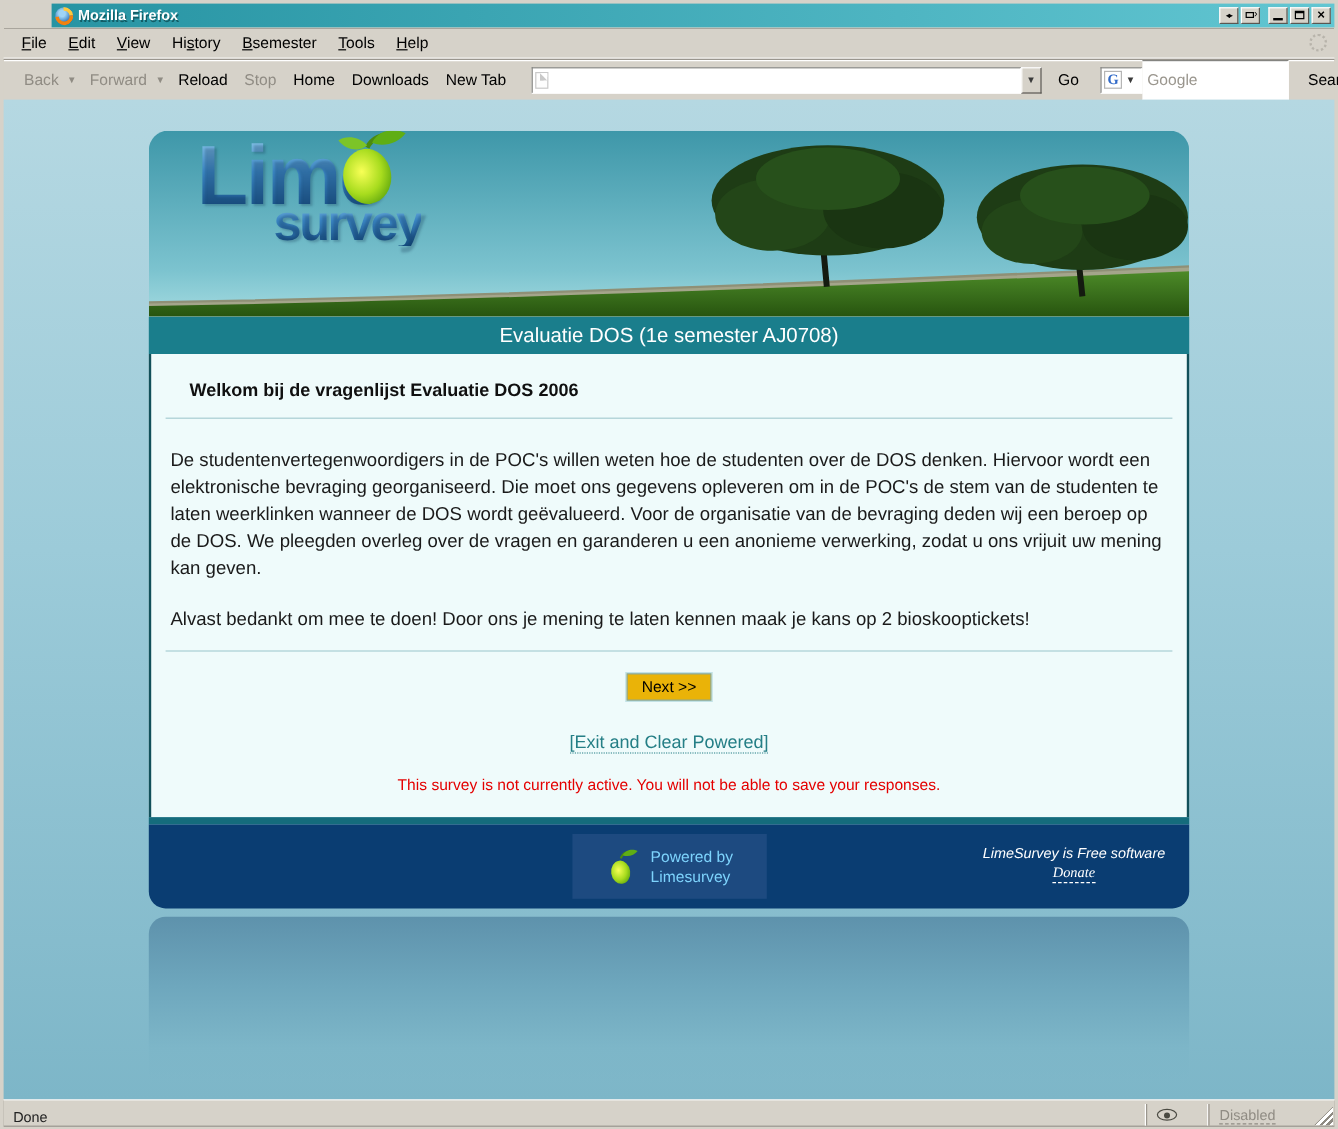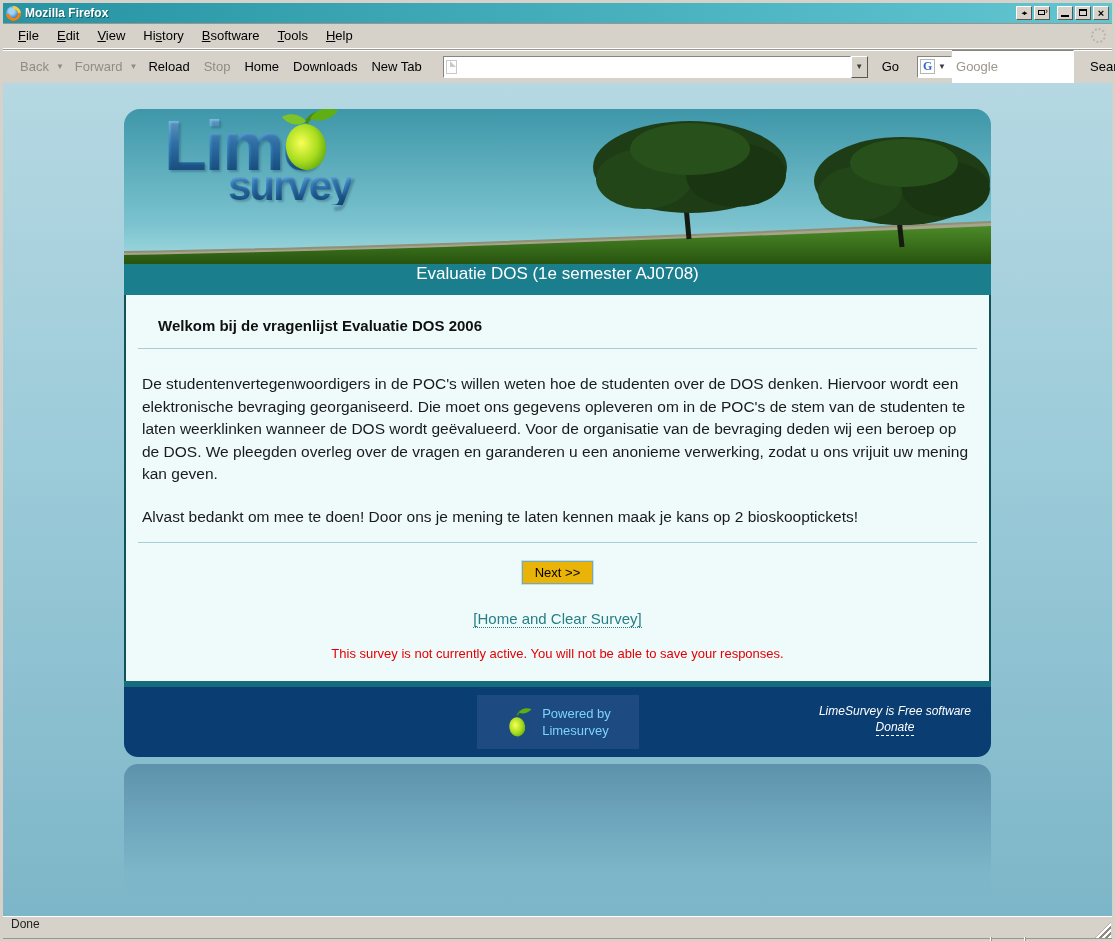--- a/index.html
+++ b/index.html
@@ -4,21 +4,21 @@
 <style>
   * { margin:0; padding:0; box-sizing:border-box; }
   html,body { width:1115px; height:941px; }
   body { font-family:"Liberation Sans", sans-serif; }
 
   .window { width:1115px; height:941px; border:3px solid #d6d2c9; outline:1px solid #7aa4ae;
             display:flex; flex-direction:column; background:#d6d2c9; }
 
   
   .titlebar { height:20px; background:linear-gradient(to right,#2794a3,#62c6d2);
-              display:flex; align-items:center; padding:0 3px; flex:0 0 auto; }
+              display:flex; align-items:center; padding:0 3px; flex:0 0 auto;margin-left:40px; }
   .ff-icon { width:15px; height:15px; border-radius:50%;
              background:radial-gradient(circle at 38% 35%, #9fd4f5 0 20%, #3a7fc0 55%, #1b4e80 100%);
              position:relative; margin-right:4px; flex:0 0 auto; }
   .ff-icon::after { content:""; position:absolute; inset:0; border-radius:50%;
              border:3px solid #f2820f; border-left-color:transparent; border-top-color:#ffc93c;
              transform:rotate(40deg); }
   .title-text { color:#fff; font-weight:bold; font-size:12px; text-shadow:1px 1px 0 #135d66; }
   .win-buttons { margin-left:auto; display:flex; gap:2px; align-items:center; }
   .win-btn { width:16px; height:14px; background:#d6d2c9; border:1px solid;
              border-color:#fff #5a5752 #5a5752 #fff; font-size:8px; line-height:11px;
@@ -80,21 +80,21 @@
   .logo { position:absolute; left:40px; top:4px; }
   .logo-line { font-weight:bold; letter-spacing:-2px; line-height:0.95;
                background:linear-gradient(180deg,#8ec9ec 0%, #3b86c4 45%, #134a7e 100%);
                -webkit-background-clip:text; background-clip:text; color:transparent;
                text-shadow:2px 2px 2px rgba(10,40,70,0.25); }
   .logo-line1 { font-size:70px; }
   .logo-line2 { font-size:42px; margin:-14px 0 0 64px; }
   .lime-fruit { position:absolute; left:112px; top:-4px; width:68px; height:62px; }
 
   .banner { height:31px; background:#1a7e8c; color:#fff; font-size:17px;
-            display:flex; align-items:flex-start; justify-content:center; }
+            display:flex; align-items:center; justify-content:center; }
 
   .content { background:#effbfb; border-left:2px solid #12505a; border-right:2px solid #12505a;
              padding-bottom:20px; }
   .content h1 { font-size:15px; font-weight:bold; color:#101010; padding:22px 32px 0; }
   .content hr { border:none; border-top:1px solid #a8cdd2; margin:14px 12px 0; }
   .content p { font-size:15.5px; line-height:22.5px; color:#1a1a1a; margin:24px 16px 0; }
   .content p.thanks { margin-top:20px; }
   .btn-row { text-align:center; margin-top:18px; }
   .next-btn { font-size:13px; color:#000; background:#eab308; border:1px solid #7aa7b0;
               outline:1px solid #c2e2e6; padding:3px 12px; font-family:"Liberation Sans",sans-serif; }
@@ -105,27 +105,27 @@
 
   .teal-band { height:6px; background:#156c7c; }
   .footer { height:70px; background:#0a3d72; border-radius:0 0 14px 14px; position:relative; }
   .powered-box { position:absolute; left:50%; top:8px; transform:translateX(-50%);
                  width:162px; height:54px; background:#1d4a80; display:flex; align-items:center;
                  justify-content:center; gap:8px; cursor:pointer; }
   .powered-text { font-size:13px; color:#7dd3fc; line-height:17px; }
   .footer-right { position:absolute; right:20px; top:16px; text-align:center;
                   font-style:italic; color:#fff; font-size:12px; line-height:16px; }
   .donate-link { display:inline-block; color:#fff; font-style:italic; text-decoration:none;
-                 border-bottom:1px dashed #fff; cursor:pointer; }
+                 border-bottom:1px dashed #fff; cursor:pointer;font-family:Liberation Serif, serif; }
   .reflection { margin-top:7px; height:145px; border-radius:14px;
                 background:linear-gradient(180deg,#5e92ac 0%, #6ea7bd 40%, #7db6c8 75%, rgba(125,182,200,0) 100%); }
 
   
   .statusbar { height:22px; background:#d6d2c9; border-top:1px solid #fff;
-               box-shadow:0 1px 0 #9a968e; display:flex; align-items:flex-start; flex:0 0 auto; }
+               box-shadow:0 1px 0 #9a968e; display:flex; align-items:flex-end; flex:0 0 auto;gap:18px; }
   .status-text { font-size:12px; color:#222; padding-left:8px; flex:1; }
   .sb-panel { height:18px; border-left:1px solid #9a968e; box-shadow:-1px 0 0 #fff;
               display:flex; align-items:center; justify-content:center; padding:0 8px;margin-top:20px; }
   .eye { width:17px; height:10px; border:1px solid #4a4a42; border-radius:50%; position:relative; }
   .eye::after { content:""; position:absolute; left:5px; top:2px; width:5px; height:5px;
                 border-radius:50%; background:#4a4a42; }
   .disabled-label { font-size:12px; color:#908c84; border-bottom:1px dashed #908c84; }
   .grip { width:16px; height:16px; margin:0 1px 0 6px; align-self:flex-end;
           background:repeating-linear-gradient(135deg,#fff 0 2px,#8e8a82 2px 4px);
           clip-path:polygon(100% 0, 100% 100%, 0 100%); }
@@ -151,21 +151,21 @@
         </span>
       <span class="win-btn"><span class="glyph-close">×</span></span>
     </span>
   </div>
 
   <div class="menubar">
     <span class="menu-item"><span></span><u>F</u><span>ile</span></span>
     <span class="menu-item"><span></span><u>E</u><span>dit</span></span>
     <span class="menu-item"><span></span><u>V</u><span>iew</span></span>
     <span class="menu-item"><span>Hi</span><u>s</u><span>tory</span></span>
-    <span class="menu-item"><span></span><u>B</u><span>software</span></span>
+    <span class="menu-item"><span></span><u>B</u><span>semester</span></span>
     <span class="menu-item"><span></span><u>T</u><span>ools</span></span>
     <span class="menu-item"><span></span><u>H</u><span>elp</span></span>
     <span class="throbber"></span>
   </div>
 
   <div class="toolbar">
     <span class="tb-btn disabled">Back</span>
     <span class="tb-drop">▼</span>
     <span class="tb-btn disabled">Forward</span>
     <span class="tb-drop">▼</span>
@@ -259,21 +259,21 @@
       <div class="content">
         <h1>Welkom bij de vragenlijst Evaluatie DOS 2006</h1>
         <hr>
         <p>De studentenvertegenwoordigers in de POC's willen weten hoe de studenten over de DOS denken. Hiervoor wordt een elektronische bevraging georganiseerd. Die moet ons gegevens opleveren om in de POC's de stem van de studenten te laten weerklinken wanneer de DOS wordt geëvalueerd. Voor de organisatie van de bevraging deden wij een beroep op de DOS. We pleegden overleg over de vragen en garanderen u een anonieme verwerking, zodat u ons vrijuit uw mening kan geven.</p>
         <p class="thanks">Alvast bedankt om mee te doen! Door ons je mening te laten kennen maak je kans op 2 bioskooptickets!</p>
         <hr>
         <div class="btn-row">
           <button class="next-btn">Next &gt;&gt;</button>
         </div>
         <div class="exit-row">
-          <a class="exit-link">[Home and Clear Survey]</a>
+          <a class="exit-link">[Exit and Clear Powered]</a>
         </div>
         <div class="notice">This survey is not currently active. You will not be able to save your responses.</div>
       </div>
 
       <div class="teal-band"></div>
 
       <div class="footer">
         <div class="powered-box">
           <svg width="30" height="34" viewBox="0 0 68 74">
             <path d="M30,22 C 34,12 42,8 52,10" stroke="#4a8a10" stroke-width="4" fill="none"></path>

